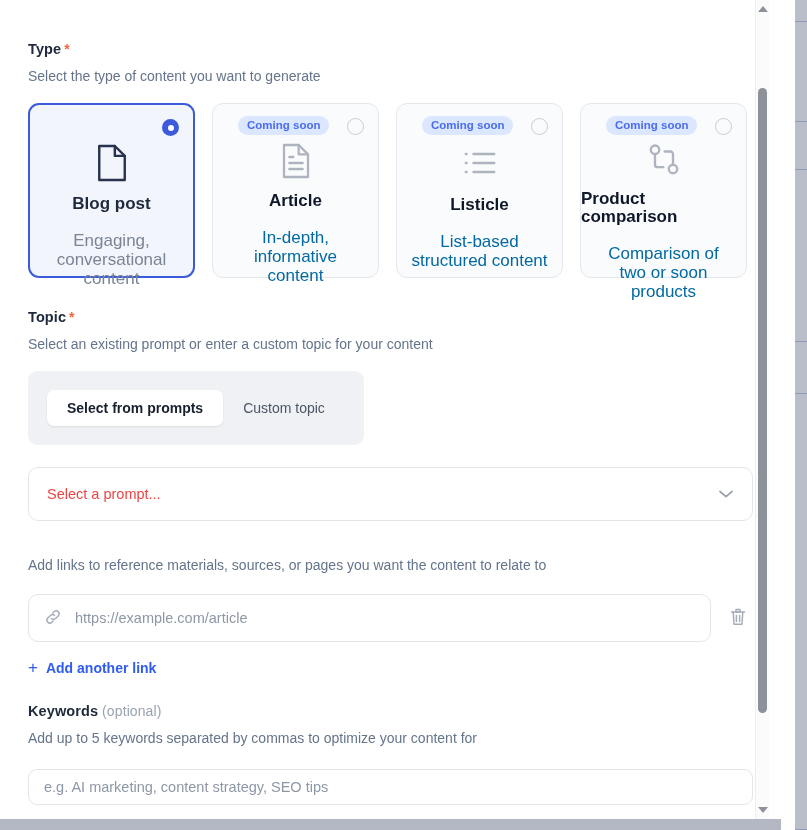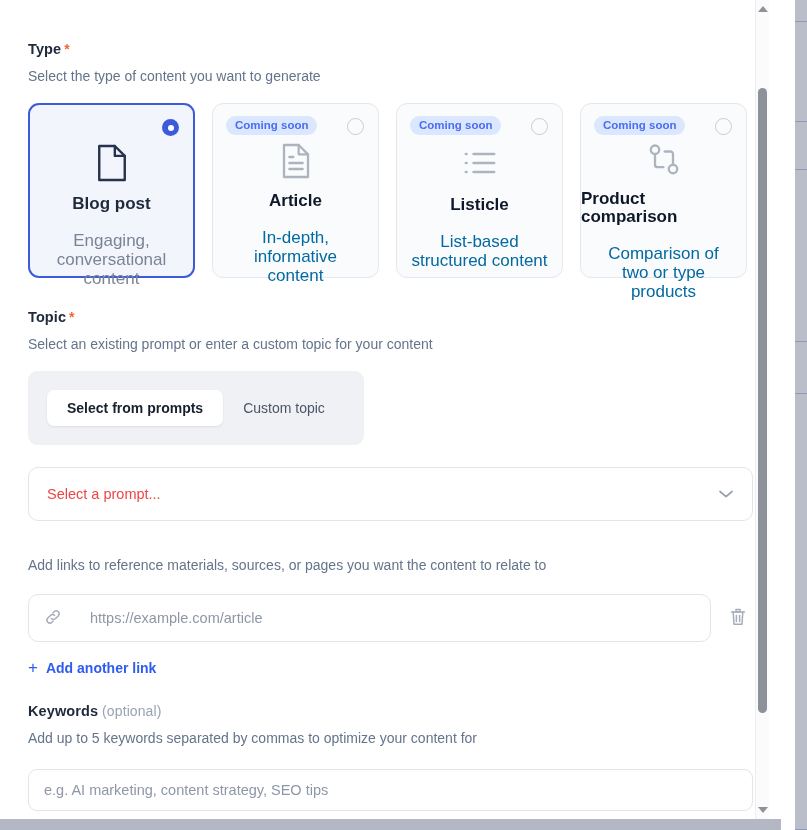--- a/index.html
+++ b/index.html
@@ -191,21 +191,21 @@
   .type-card.selected .card-radio::after {
     content: "";
     width: 6px;
     height: 6px;
     border-radius: 50%;
     background: #ffffff;
   }
   .coming-badge {
     position: absolute;
     top: 12px;
-    left: 13px;
+    left: 25px;
     background: #dbe7fe;
     color: #4a6cf0;
     font-size: 11.5px;
     font-weight: bold;
     border-radius: 10px;
     padding: 3px 9px 4px 9px;
     line-height: 12px;
   }
   .card-icon {
     height: 42px;
@@ -284,21 +284,21 @@
   .link-input {
     width: 683px;
     height: 48px;
     border: 1px solid #e2e5ea;
     border-radius: 10px;
     background: #ffffff;
     box-sizing: border-box;
     display: flex;
     align-items: center;
     padding: 0 15px;
-    gap: 28px;
+    gap: 13px;
   }
   .link-placeholder {
     font-size: 14.5px;
     color: #8e97a6;
   }
   .trash-btn {
     width: 30px;
     height: 30px;
     display: flex;
     align-items: center;
@@ -317,21 +317,21 @@
     font-size: 17px;
     font-weight: normal;
     line-height: 14px;
     color: #2f5cf0;
   }
 
   
   .text-input {
     margin-top: 22px;
     width: 725px;
-    height: 42px;
+    height: 36px;
     border: 1px solid #e2e5ea;
     border-radius: 9px;
     background: #ffffff;
     box-sizing: border-box;
     display: flex;
     align-items: center;
     padding: 0 15px;
   }
   .text-input .ph { font-size: 14.5px; color: #8e97a6; }
 
@@ -407,21 +407,21 @@
               <div class="card-radio"></div>
               <div class="card-icon">
                 <svg width="34" height="36" viewBox="0 0 26 28" fill="none" stroke="#aeb4bf" stroke-width="1.8" stroke-linecap="round" stroke-linejoin="round">
                   <circle cx="6" cy="6" r="3.3"></circle>
                   <circle cx="20" cy="21" r="3.3"></circle>
                   <path d="M6 9.4v8.2a2 2 0 0 0 2 2h4.5"></path>
                   <path d="M20 17.6V9.4a2 2 0 0 0-2-2h-4.5"></path>
                 </svg>
               </div>
               <div class="card-title">Product comparison</div>
-              <div class="card-desc">Comparison of two or type products</div>
+              <div class="card-desc">Comparison of two or soon products</div>
             </div>
 
           </div>
         </div>
 
         <div class="field-block">
           <div class="sp-30"></div>
           <div class="field-label">
             <span>Topic</span><span class="req-star">*</span>
           </div>

